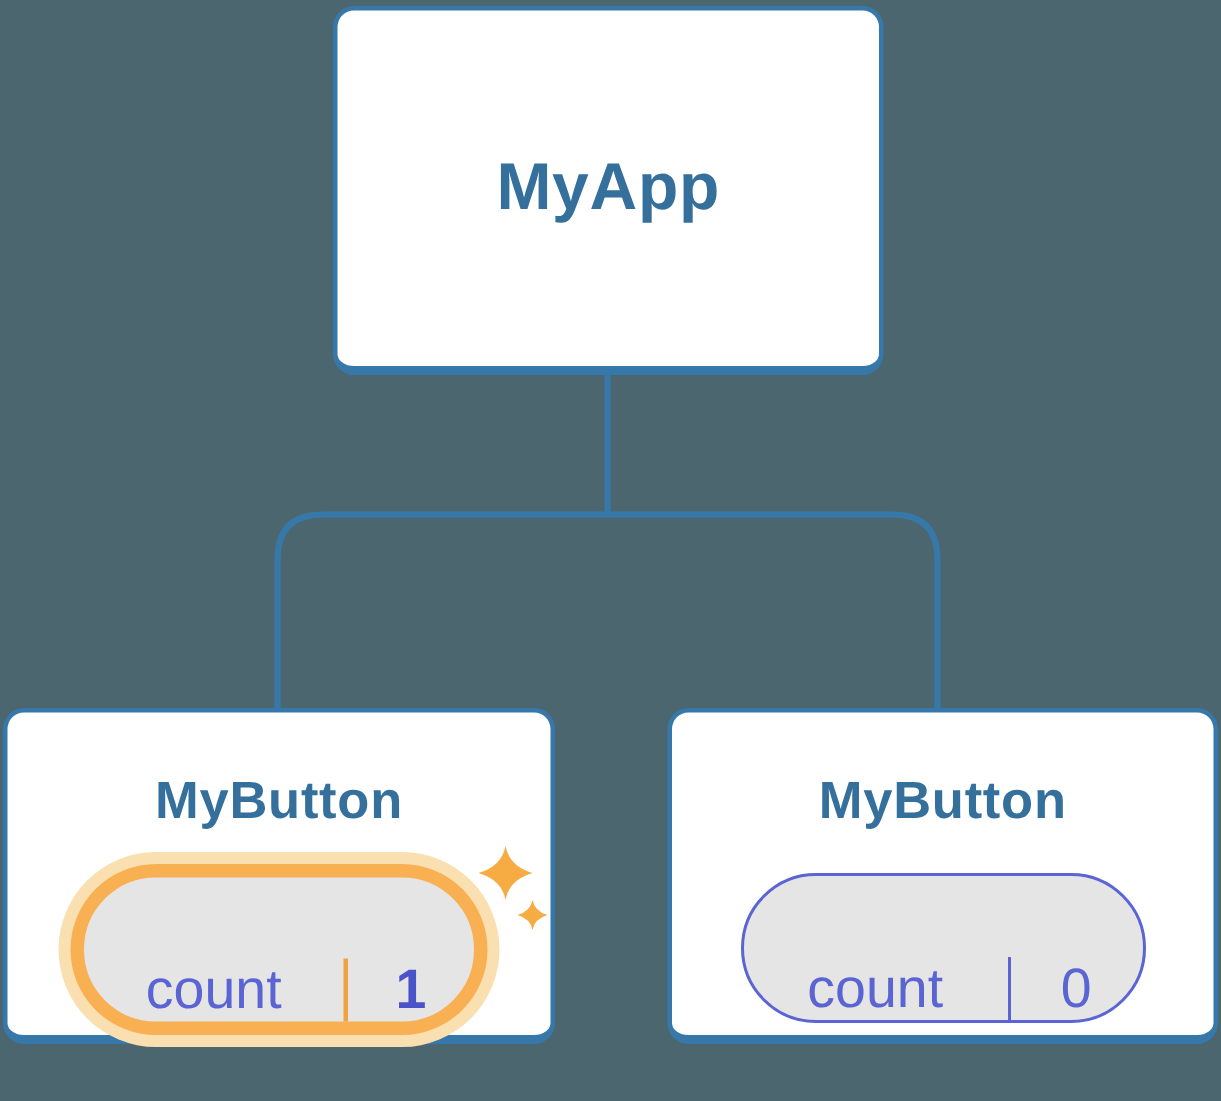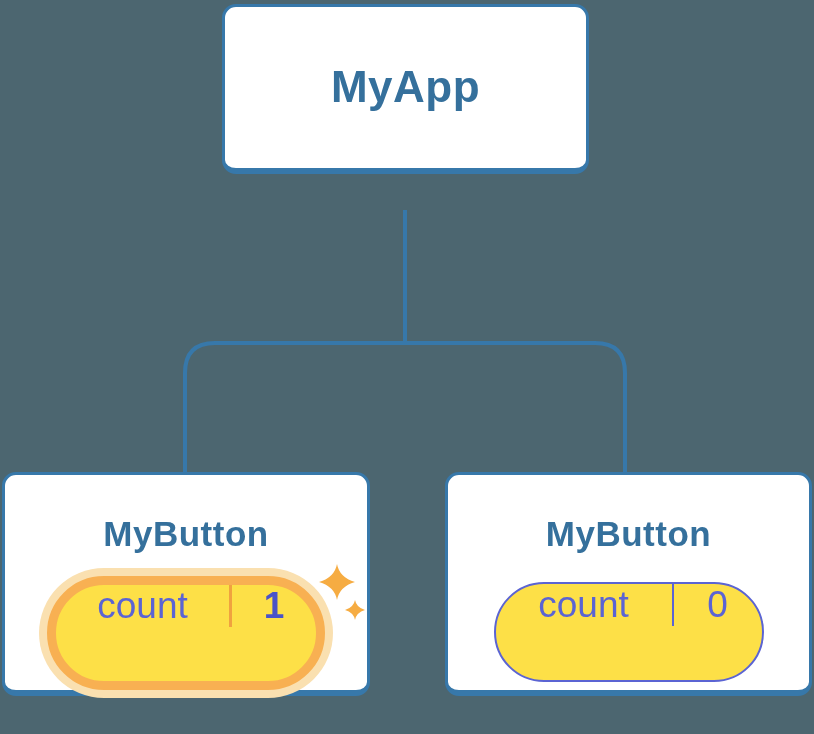--- a/index.html
+++ b/index.html
@@ -32,21 +32,21 @@
     font-weight: bold;
     letter-spacing: 0.5px;
     line-height: 1.1;
   }
 
   
   #root-card {
     left: 222px;
     top: 4px;
     width: 367px;
-    height: 170px;
+    height: 246px;
     justify-content: center;
   }
   #root-card .node-title {
     font-size: 44px;
   }
 
   
   .child-card {
     top: 472px;
     width: 368px;
@@ -69,22 +69,22 @@
   #connector-svg path {
     stroke: #3778AA;
     stroke-width: 4;
     fill: none;
   }
 
   
   .state-pill {
     display: flex;
     box-sizing: border-box;
-    background: #fde047;
-    align-items: flex-start;
+    background: #e5e5e5;
+    align-items: flex-end;
   }
   .state-pill.purple {
     width: 270px;
     height: 100px;
     border: 2px solid #5B64D3;
     border-radius: 50px;
     margin-top: 28px;
   }
   .state-pill.orange {
     width: 278px;

